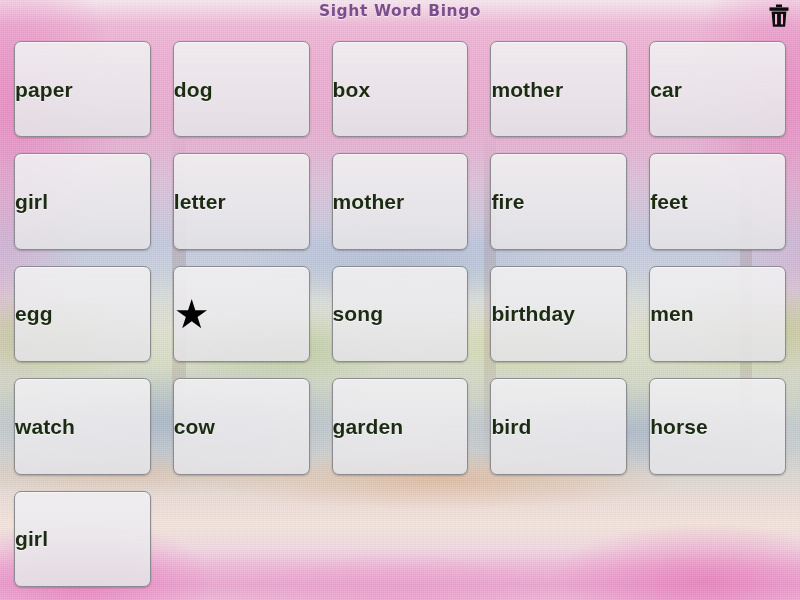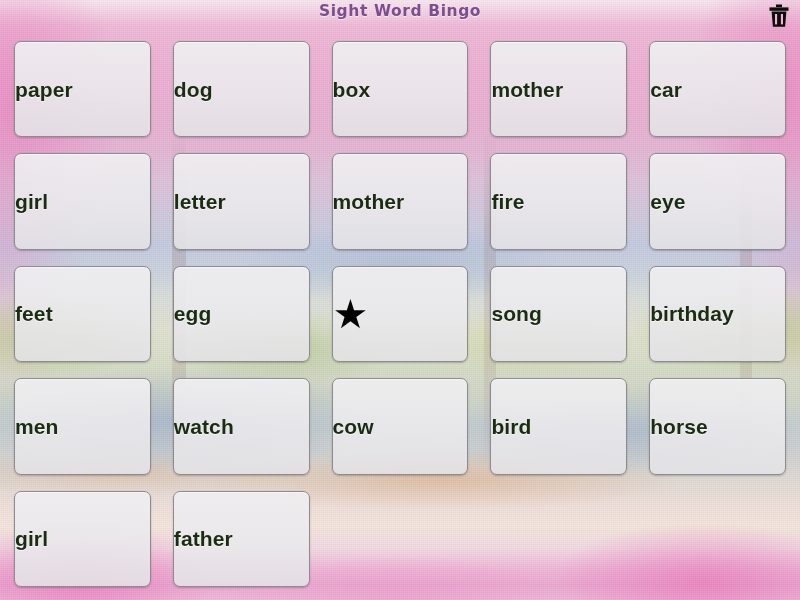--- a/index.html
+++ b/index.html
@@ -235,23 +235,20 @@
       <div class="cell">
         <span class="cell-label">letter</span>
       </div>
       <div class="cell">
         <span class="cell-label">mother</span>
       </div>
       <div class="cell">
         <span class="cell-label">fire</span>
       </div>
       <div class="cell">
-        <span class="cell-label">eye</span>
-      </div>
-      <div class="cell">
         <span class="cell-label">feet</span>
       </div>
       <div class="cell">
         <span class="cell-label">egg</span>
       </div>
       <div class="cell">
         <span class="cell-star">★</span>
       </div>
       <div class="cell">
         <span class="cell-label">song</span>
@@ -262,26 +259,26 @@
       <div class="cell">
         <span class="cell-label">men</span>
       </div>
       <div class="cell">
         <span class="cell-label">watch</span>
       </div>
       <div class="cell">
         <span class="cell-label">cow</span>
       </div>
       <div class="cell">
+        <span class="cell-label">garden</span>
+      </div>
+      <div class="cell">
         <span class="cell-label">bird</span>
       </div>
       <div class="cell">
         <span class="cell-label">horse</span>
       </div>
       <div class="cell">
         <span class="cell-label">girl</span>
       </div>
-      <div class="cell">
-        <span class="cell-label">father</span>
-      </div>
     </div>
 
 </div>
 
 </body></html>

